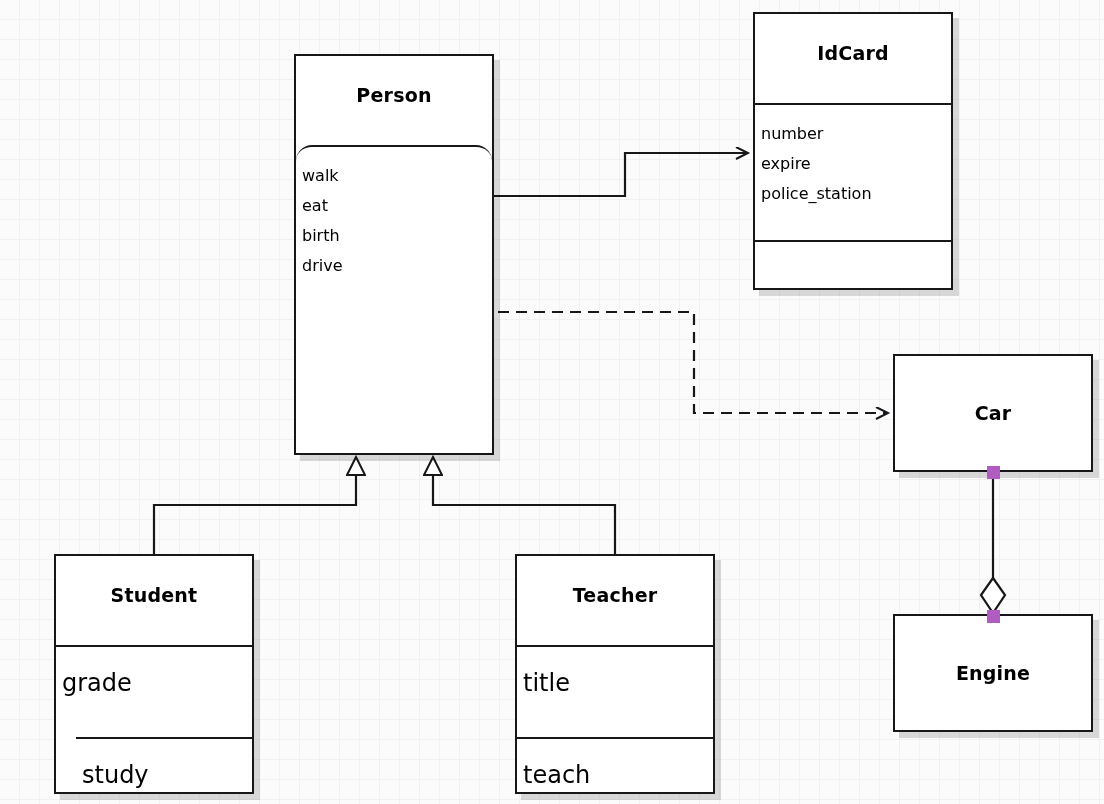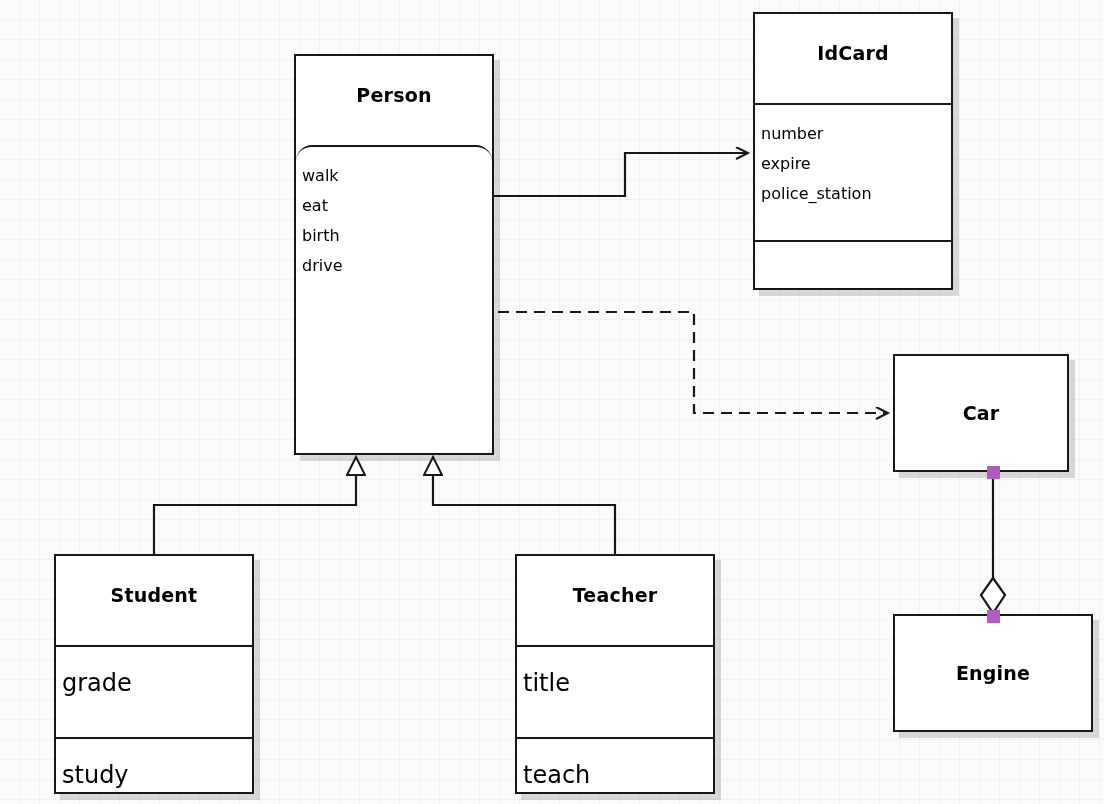--- a/index.html
+++ b/index.html
@@ -137,21 +137,21 @@
       <span class="cls-name">IdCard</span>
     </div>
     <div class="compartment cmp-body" style="height:125px;">
       <div class="member">number</div>
       <div class="member">expire</div>
       <div class="member">police_station</div>
     </div>
     <div class="compartment cmp-body" style="flex:1 1 auto;"></div>
   </div>
 
-  <div class="uml-class" style="left:893px; top:354px; width:176px; height:118px;">
+  <div class="uml-class" style="left:893px; top:354px; width:200px; height:118px;">
     <div class="compartment cmp-title" style="flex:1 1 auto;">
       <div style="display:flex;align-items:center;justify-content:center;height:100%;">
         <span class="cls-name">Car</span>
       </div>
     </div>
   </div>
 
   <div class="uml-class" style="left:893px; top:614px; width:200px; height:118px;">
     <div class="compartment cmp-title" style="flex:1 1 auto;">
       <div style="display:flex;align-items:center;justify-content:center;height:100%;">
@@ -160,21 +160,21 @@
     </div>
   </div>
 
   <div class="uml-class" style="left:54px; top:554px; width:200px; height:240px;">
     <div class="compartment cmp-title" style="height:77px;">
       <span class="cls-name">Student</span>
     </div>
     <div class="compartment" style="height:80px;">
       <div class="member-single">grade</div>
     </div>
-    <div class="compartment" style="flex:1 1 auto;">
+    <div class="compartment" style="flex:1 1 auto;margin-left:20px;">
       <div class="member-single">study</div>
     </div>
   </div>
 
   <div class="uml-class" style="left:515px; top:554px; width:200px; height:240px;">
     <div class="compartment cmp-title" style="height:77px;">
       <span class="cls-name">Teacher</span>
     </div>
     <div class="compartment" style="height:80px;">
       <div class="member-single">title</div>

